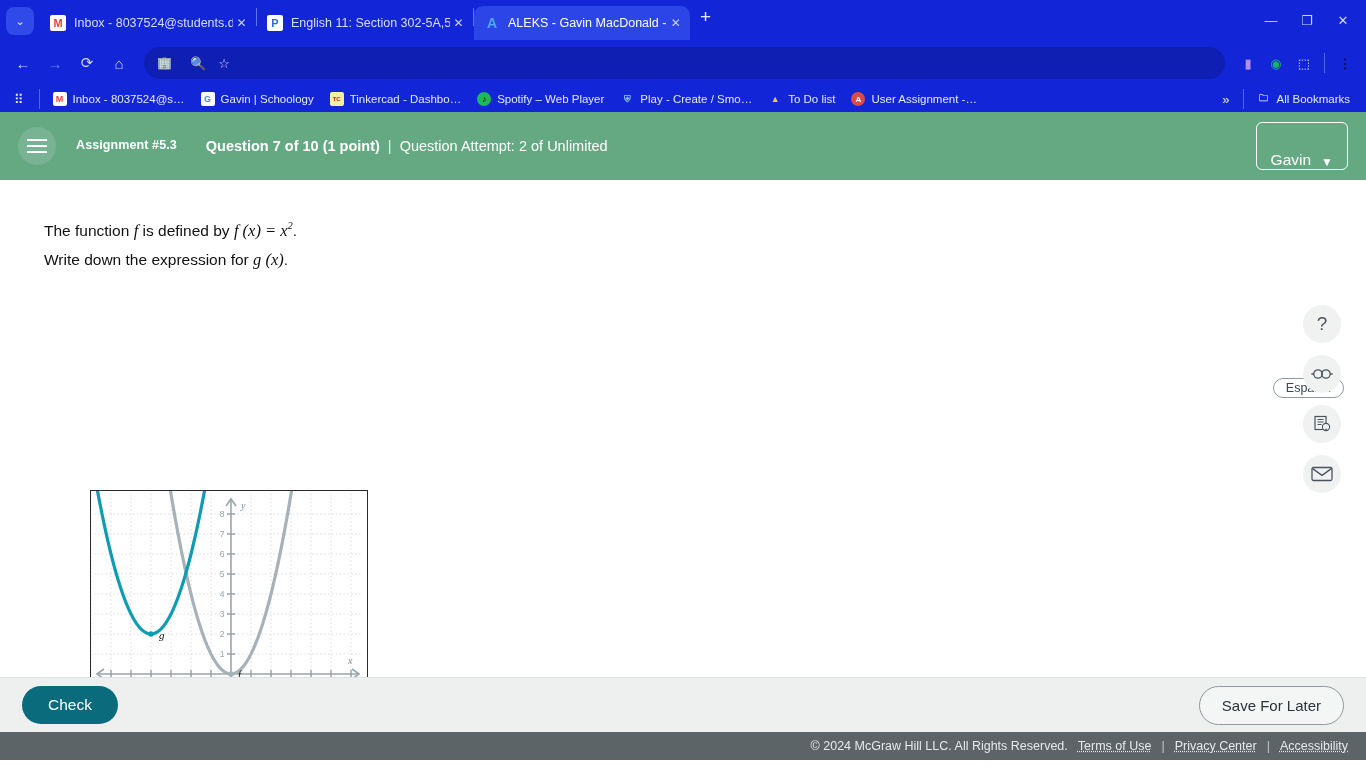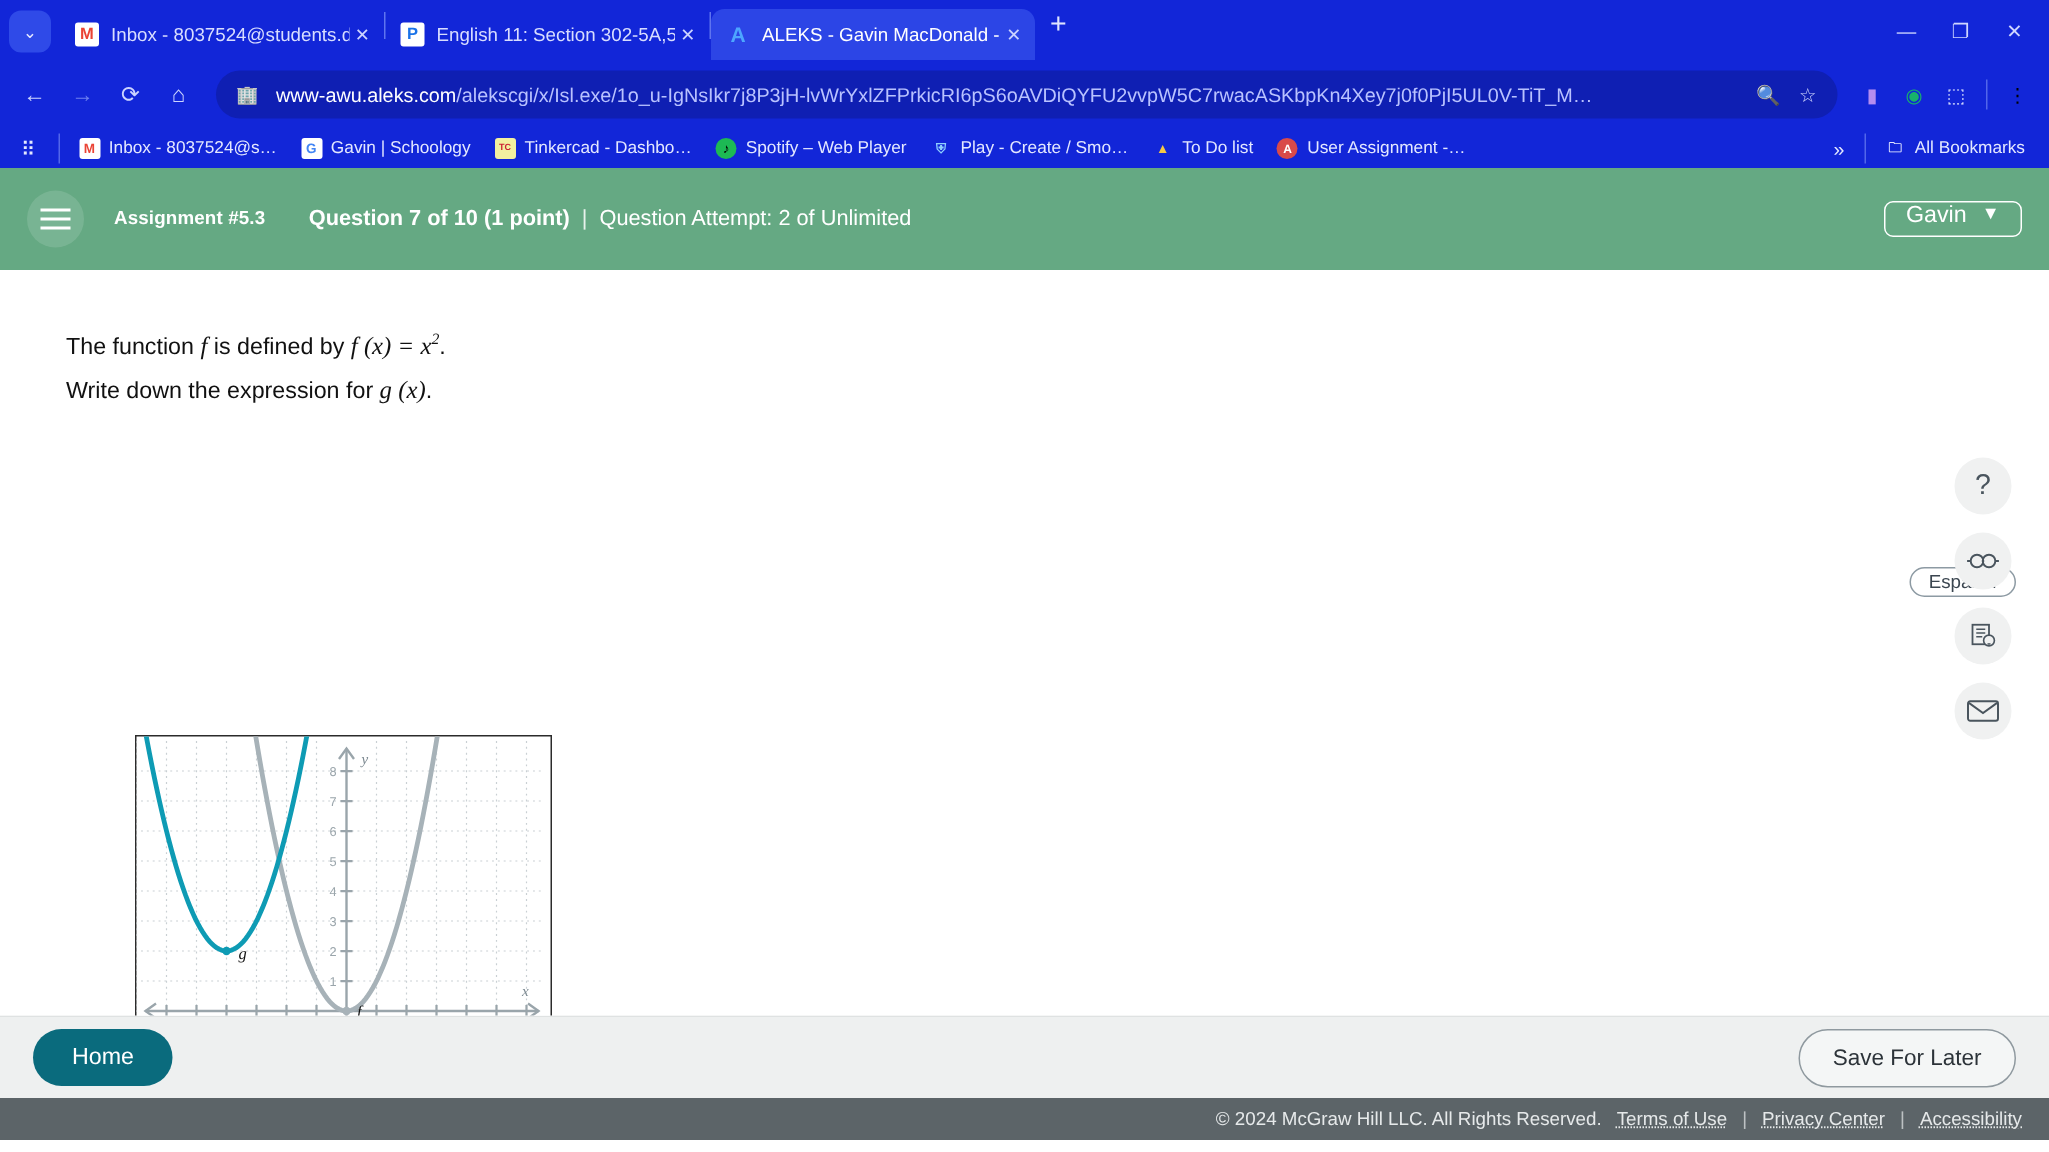--- a/index.html
+++ b/index.html
@@ -115,21 +115,21 @@
     justify-content: center; gap: 4px; margin-right: 20px; flex: 0 0 38px;
   }
   .hamburger i { display:block; width: 20px; height: 2px; background: #fff; }
   .hdr-lines { display: flex; flex-direction: row; gap: 3px; }
   .hdr-assign { font-size: 12.5px; font-weight: bold; letter-spacing: .1px;}
   .hdr-q { font-size: 14.5px; display:flex; align-items:center; gap: 8px; margin-left: 26px;}
   .hdr-q .sep { opacity: .85; }
   .hdr-q .b { font-weight: bold; }
   .user-btn {
     margin-left: auto; border: 1.5px solid #ffffff; border-radius: 6px;
-    height: 24px; padding: 0 14px; display: flex; align-items: flex-start;
+    height: 48px; padding: 0 14px; display: flex; align-items: flex-end;
     gap: 10px; font-size: 15.5px;
   }
   .caret { font-size: 12px; }
 
   
   .content {
     position: relative;
     height: 497px; background: #ffffff; overflow: hidden;
   }
   .espanol {
@@ -223,21 +223,20 @@
   </div>
 
   <div class="toolbar">
     <div class="navbtn">←</div>
     <div class="navbtn" style="color:#6f81f0;">→</div>
     <div class="navbtn">⟳</div>
     <div class="navbtn">⌂</div>
 
     <div class="omnibox">
       <span class="siteicon">🏢</span>
-      <span class="urltext"><b>www-awu.aleks.com</b><span>/alekscgi/x/Isl.exe/1o_u-IgNsIkr7j8P3jH-lvWrYxlZFPrkicRI6pS6oAVDiQYFU2vvpW5C7rwacASKbpKn4Xey7j0f0PjI5UL0V-TiT_M…</span></span>
       <span class="omni-icon">🔍</span>
       <span class="omni-icon">☆</span>
     </div>
 
     <div class="ext-icon" style="color:#b48df0;">▮</div>
     <div class="ext-icon" style="color:#18b36b;">◉</div>
     <div class="ext-icon" style="color:#dbe1ff;">⬚</div>
     <div class="vdiv"></div>
     <div class="ext-icon">⋮</div>
   </div>
@@ -455,21 +454,21 @@
       <text x="68" y="148" font-family="Liberation Serif, serif" font-style="italic" font-size="11" fill="#111">g</text>
 
       <circle cx="140" cy="183" r="2.8" fill="#a7b2b8"></circle>
       <text x="147" y="187" font-family="Liberation Serif, serif" font-style="italic" font-size="11" fill="#111">f</text>
     </svg>
   </div>
 
 </div>
 
 <div class="footer-bar">
-  <div class="check-btn">Home</div>
+  <div class="check-btn">Check</div>
   <div class="right-btns">
     <div class="ghost-btn">Save For Later</div>
   </div>
 </div>
 
 <div class="legal">
   <span>© 2024 McGraw Hill LLC. All Rights Reserved.</span>
   <a href="#">Terms of Use</a>
   <span class="pipe">|</span>
   <a href="#">Privacy Center</a>

